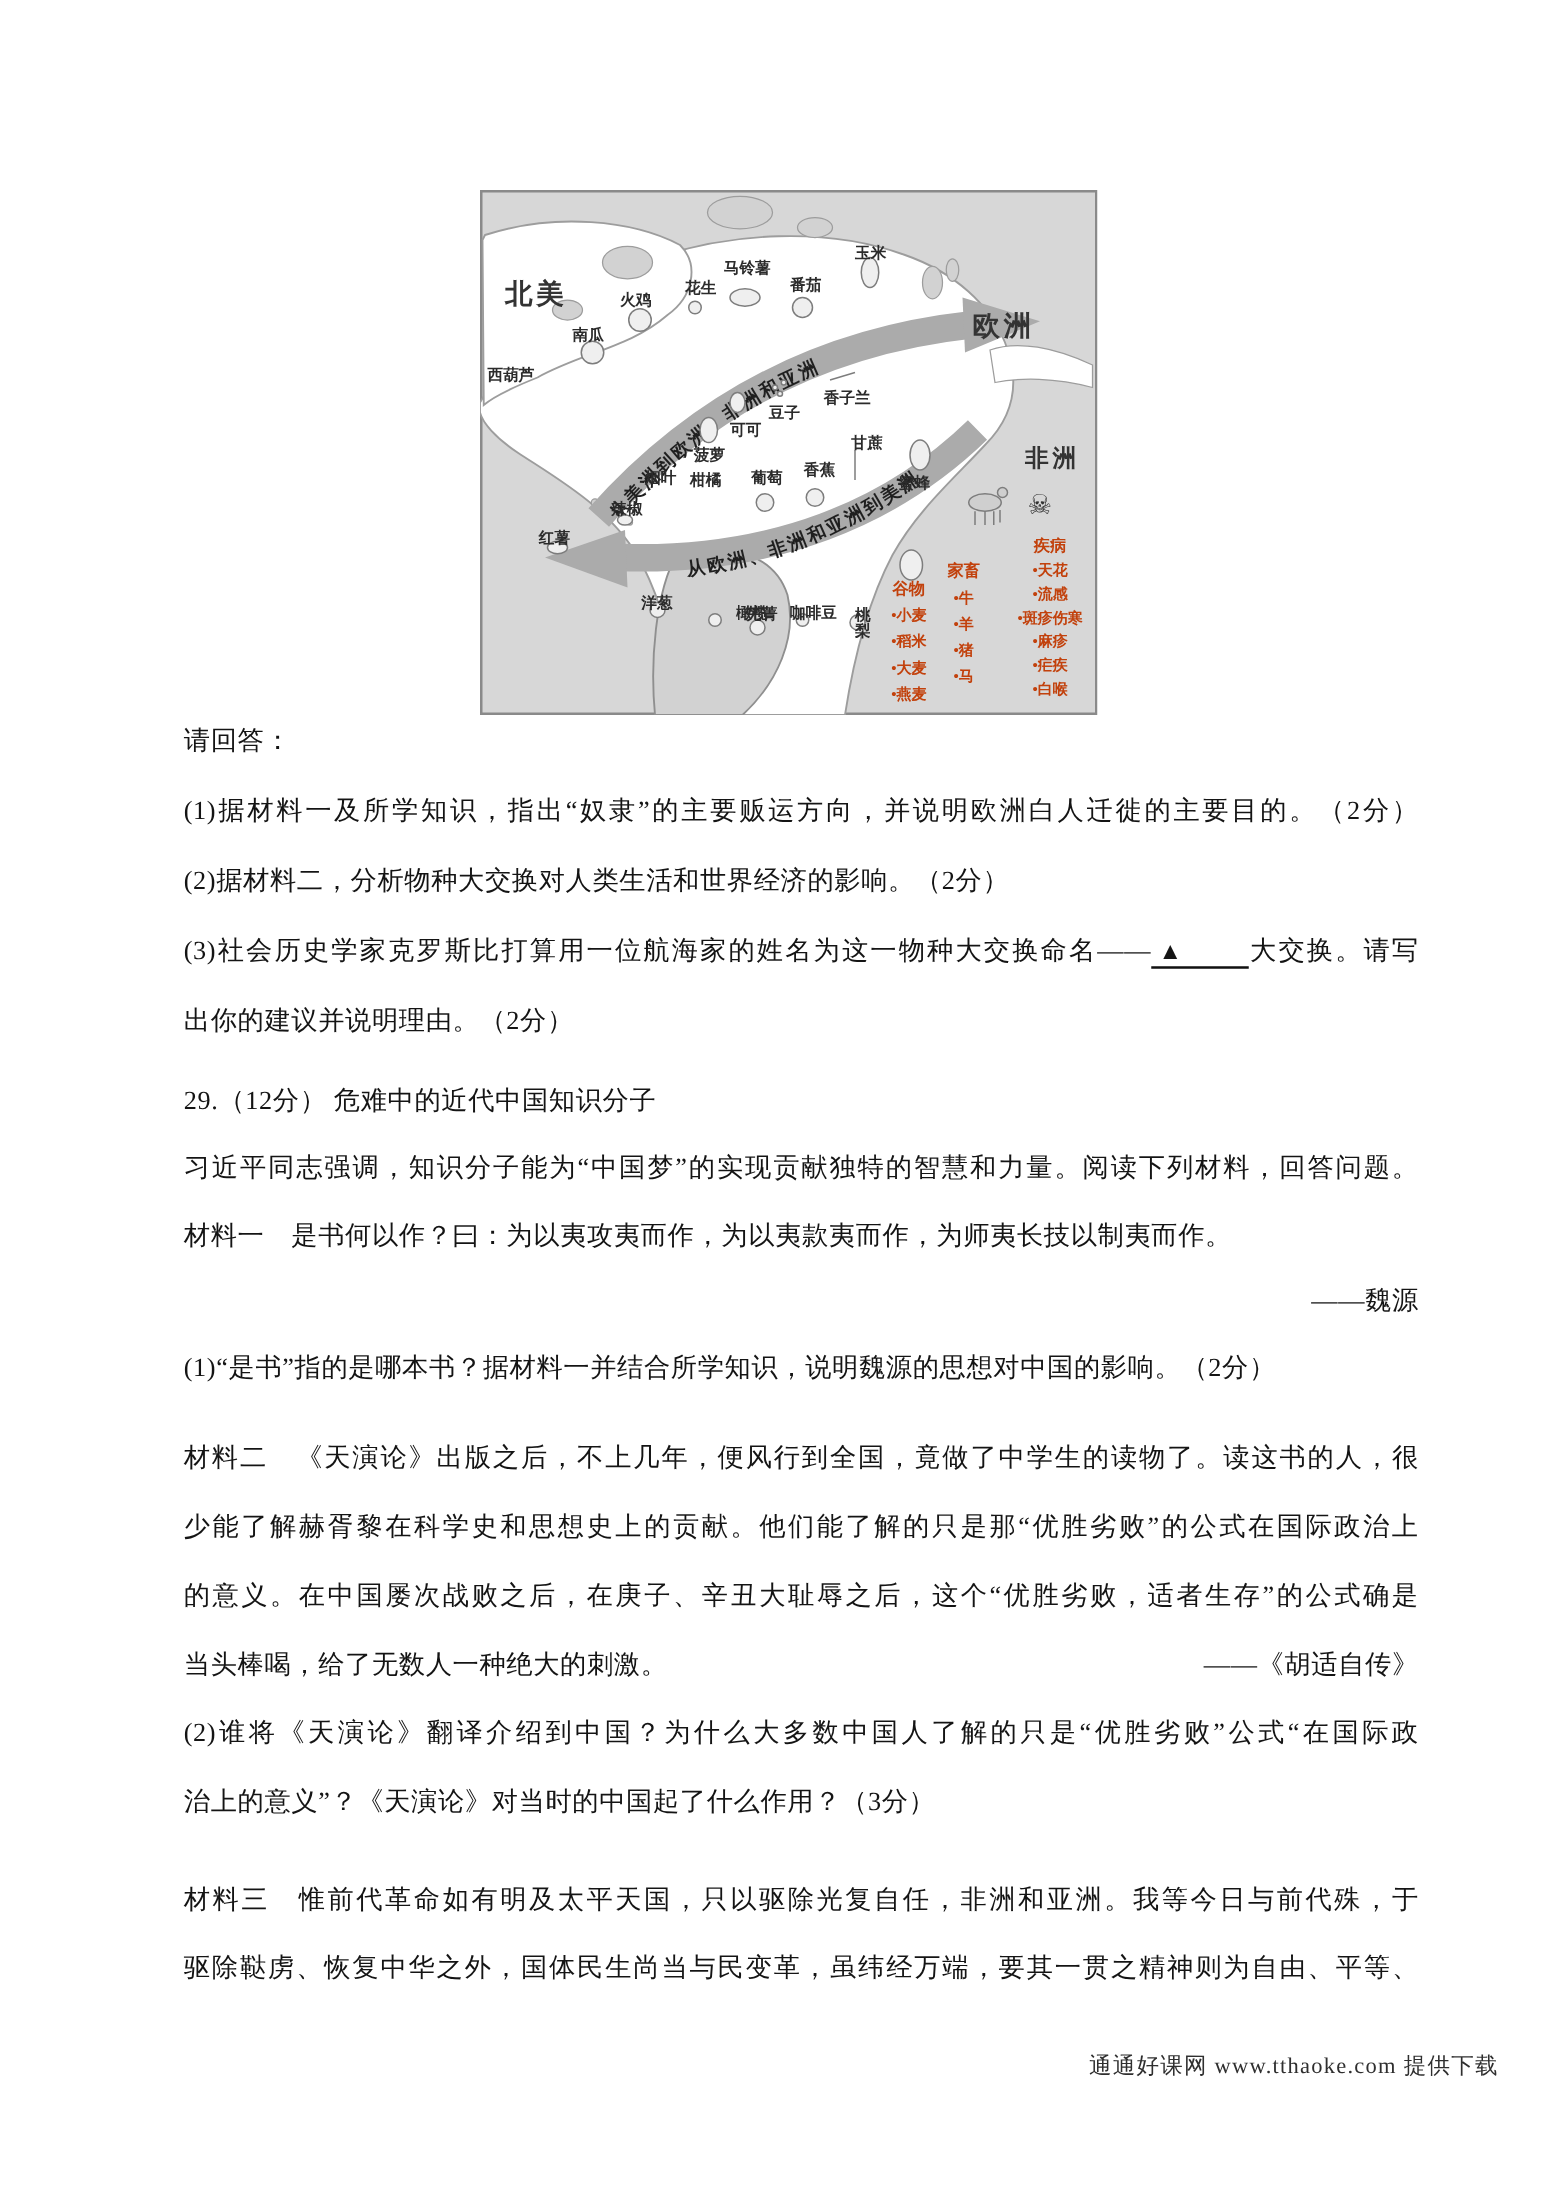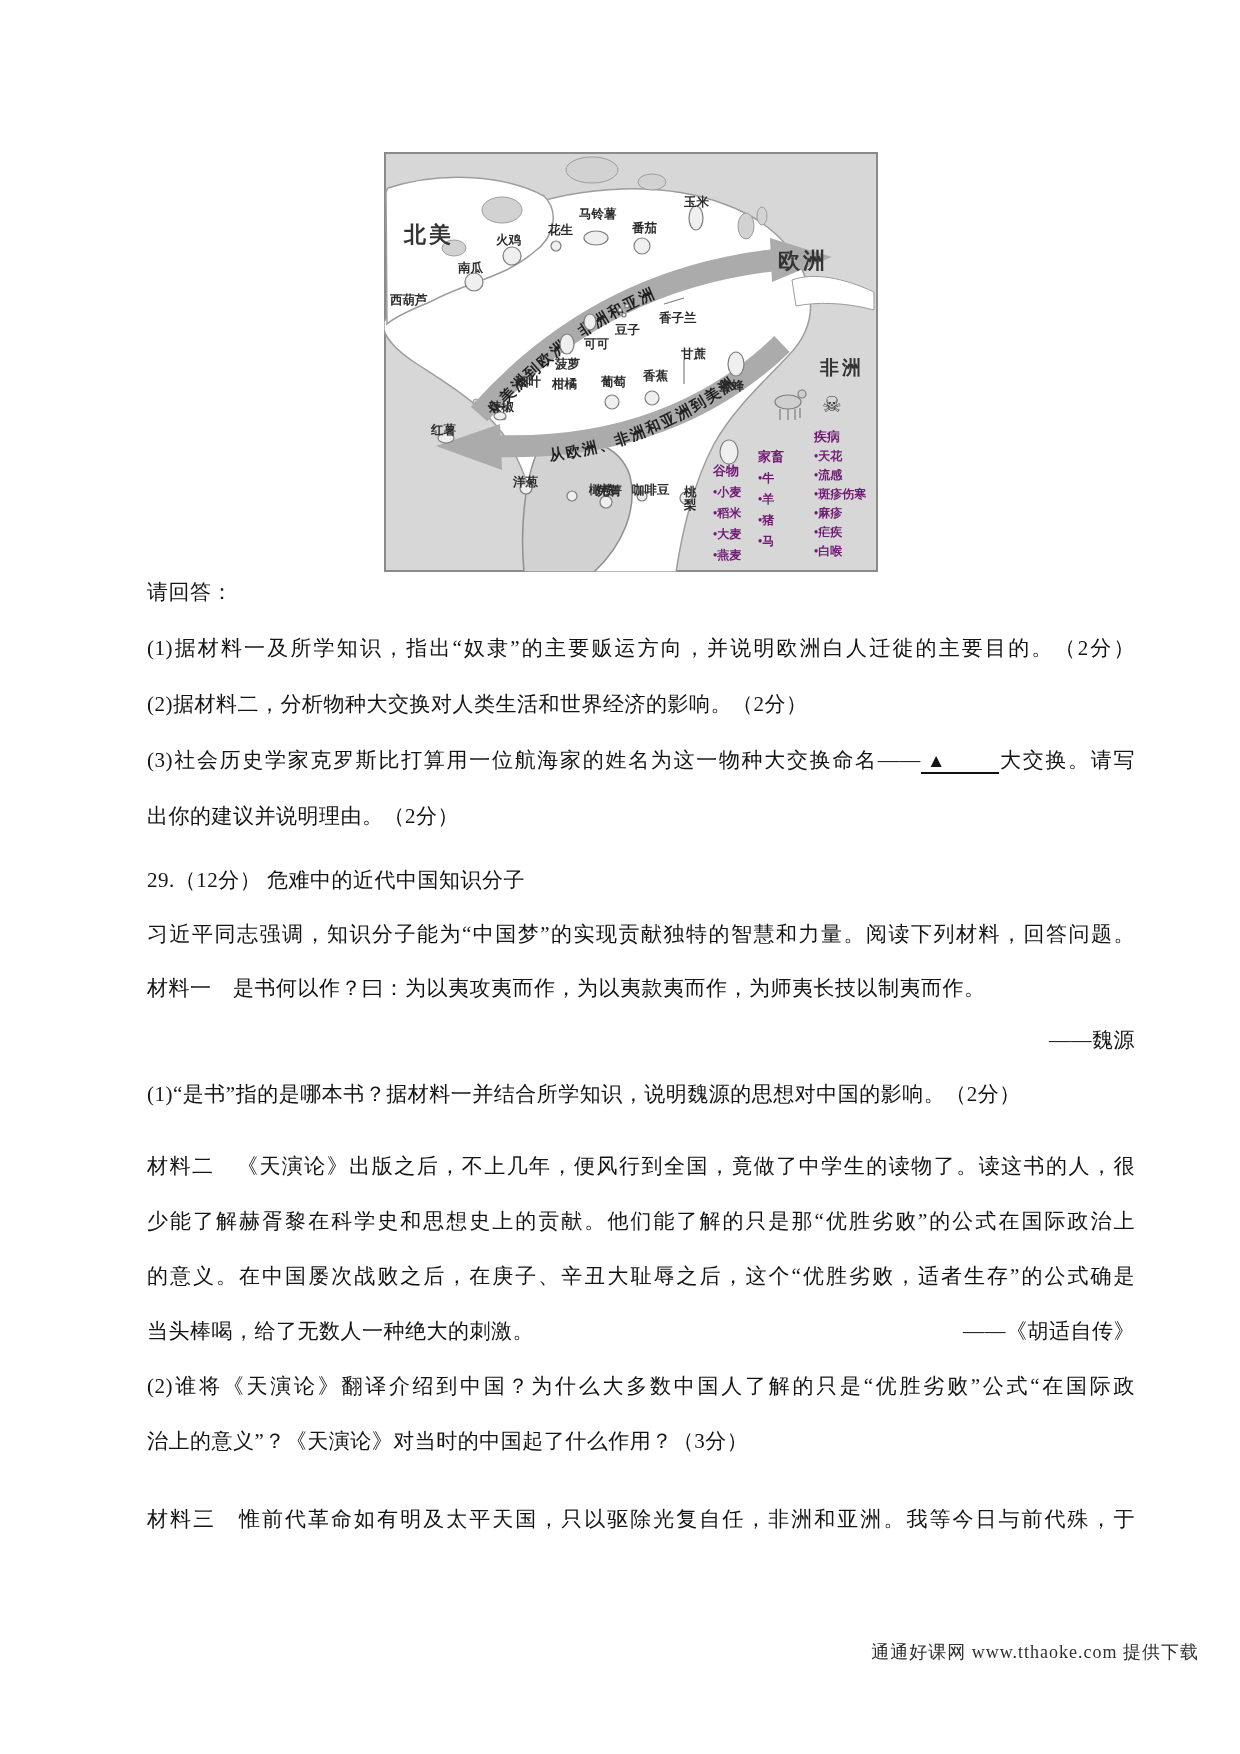--- a/index.html
+++ b/index.html
@@ -19,21 +19,21 @@
   .map-label{
     position:absolute;
     font-size:12.5px;font-weight:600;color:#2b2b2b;
     white-space:nowrap;line-height:1;
     font-family:"Liberation Serif","DejaVu Serif",serif;
   }
   .map-region{
     position:absolute;font-size:22px;font-weight:700;color:#333;
     letter-spacing:3px;white-space:nowrap;line-height:1;
   }
-  .map-col{position:absolute;font-size:12px;font-weight:600;color:#701a75;line-height:1;}
+  .map-col{position:absolute;font-size:12px;font-weight:600;color:#c2410c;line-height:1;text-align:center;}
   .map-col .col-title{font-size:13px;margin-bottom:6px;}
   .map-col .col-item{margin-top:9px;white-space:nowrap;}
   .stack{white-space:pre-line;text-align:center;}
   .skull{position:absolute;font-size:22px;color:#333;line-height:1;
          font-family:"DejaVu Sans",sans-serif;}
   
   .line{
     position:absolute;left:147px;width:988px;
     font-size:21px;line-height:1.35;color:#141414;
     letter-spacing:0.5px;
@@ -212,16 +212,17 @@
   <div class="line split" style="top:1317px;">
     <span>当头棒喝，给了无数人一种绝大的刺激。</span>
     <span>——《胡适自传》</span>
   </div>
   <div class="line jl" style="top:1262px;">的意义。在中国屡次战败之后，在庚子、辛丑大耻辱之后，这个“优胜劣败，适者生存”的公式确是</div>
 
   <div class="line jl" style="top:1372px;">(2)谁将《天演论》翻译介绍到中国？为什么大多数中国人了解的只是“优胜劣败”公式“在国际政</div>
   <div class="line" style="top:1427px;">治上的意义”？《天演论》对当时的中国起了什么作用？（3分）</div>
 
   <div class="line jl" style="top:1505px;">材料三　惟前代革命如有明及太平天国，只以驱除光复自任，非洲和亚洲。我等今日与前代殊，于</div>
+  <div class="line jl" style="top:1560px;">驱除鞑虏、恢复中华之外，国体民生尚当与民变革，虽纬经万端，要其一贯之精神则为自由、平等、</div>
 
   <div id="footer">通通好课网 www.tthaoke.com 提供下载</div>
 
 </div>
 
 </body></html>

